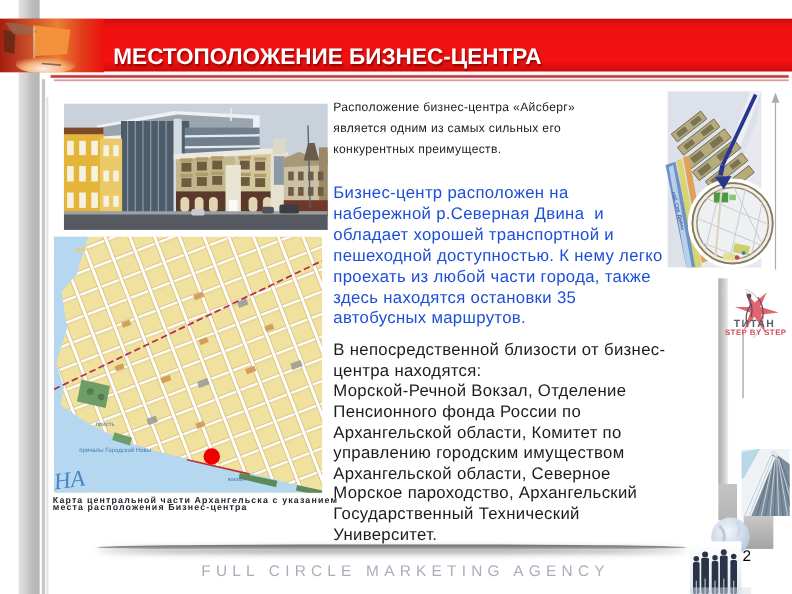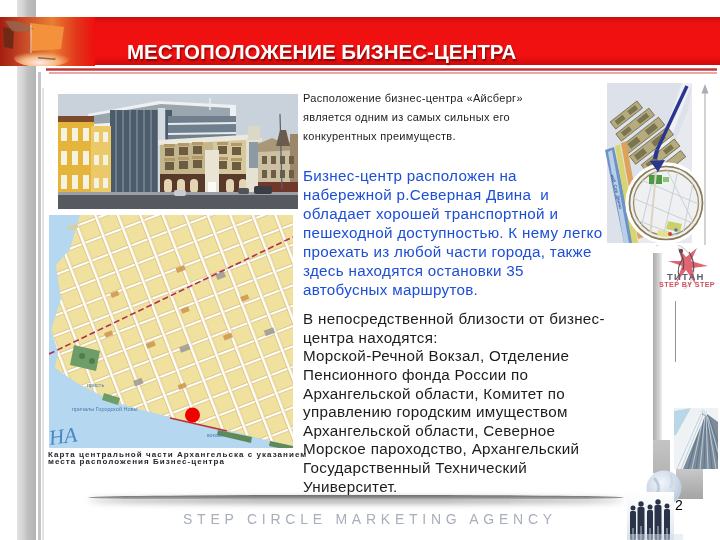--- a/index.html
+++ b/index.html
@@ -38,21 +38,21 @@
   <path d="M30,6 L64,10 L61,32 L32,34 Z" fill="#f59f42" opacity="0.95"></path>
   <path d="M3,10 L14,12 L13,32 L4,30 Z" fill="#5c2c16" opacity="0.9"></path>
   <path d="M5,4 Q20,2 34,12 Q24,16 12,14 Z" fill="#8a7458" opacity="0.75"></path>
   <ellipse cx="42" cy="41" rx="28" ry="9" fill="url(#rg1)"></ellipse>
   <path d="M38,40 L56,41.5 L55,43 L38,41.5 Z" fill="#6a5a4a" opacity="0.8"></path>
   <rect x="30" y="8" width="2" height="28" fill="#e8d8c0" opacity="0.6"></rect>
   <rect x="0" y="0" width="95" height="49" fill="#ee1010" opacity="0.08"></rect>
 </svg>
 </div>
 
-<div class="abs" style="left:103px;top:39.9px;font-size:20.5px;font-weight:bold;color:#ffffff;letter-spacing:0px;text-shadow:1px 2px 2px rgba(130,0,0,0.9);white-space:nowrap;margin-left:24px;">МЕСТОПОЛОЖЕНИЕ БИЗНЕС-ЦЕНТРА</div>
+<div class="abs" style="left:103px;top:39.9px;font-size:20.5px;font-weight:bold;color:#ffffff;letter-spacing:0px;text-shadow:1px 2px 2px rgba(130,0,0,0.9);white-space:nowrap;">МЕСТОПОЛОЖЕНИЕ БИЗНЕС-ЦЕНТРА</div>
 
 <div class="abs" style="left:46px;top:67.8px;width:671px;height:3.2px;background:linear-gradient(to bottom,#e08a8a,#c03636 45%,#c03636 65%,#e6a0a0);"></div>
 
 <div class="abs" style="left:49px;top:71.9px;width:668px;height:2.6px;background:linear-gradient(to bottom,#eec2c2,#d98888 50%,#f0d0d0);"></div>
 
 <div class="abs" style="left:58px;top:94px;width:240px;height:115px;">
 <svg width="240" height="115" xmlns="http://www.w3.org/2000/svg">
 
   <rect x="0" y="0" width="240" height="115" fill="#c9d2da"></rect>
 
@@ -333,21 +333,21 @@
 <svg width="16" height="162" xmlns="http://www.w3.org/2000/svg">
   <line x1="8" y1="8" x2="8" y2="161" stroke="#a8adb4" stroke-width="1.1"></line>
   <polygon points="8,0 4.5,9.5 11.5,9.5" fill="#a8adb4"></polygon>
 </svg>
 </div>
 
 <div class="abs" style="left:674.8px;top:301px;width:1.2px;height:61px;background:#8f959c;"></div>
 
 <div class="abs" style="left:652.5px;top:253px;width:9px;height:187px;background:linear-gradient(to right,#ababab,#d5d5d5 70%,#f0f0f0);"></div>
 
-<div class="abs" style="left:656px;top:245px;width:64px;height:44px;">
+<div class="abs" style="left:656px;top:263px;width:64px;height:44px;">
 <svg width="64" height="44" xmlns="http://www.w3.org/2000/svg">
 
   <circle cx="12" cy="24" r="26" fill="none" stroke="#d4d4d4" stroke-width="1.2"></circle>
 
   <polygon points="22,2 30,12 41,3 35,16 52,21 36,23 40,40 30,25 20,38 26,21 12,16 26,16" fill="#e26470"></polygon>
   <g stroke="#55505a" stroke-width="1.1" fill="none">
     <path d="M23,5 C27,11 29,17 27,25"></path>
     <path d="M27,13 C23,19 21,25 23,31"></path>
     <path d="M33,7 C37,13 39,19 37,27"></path>
     <circle cx="25" cy="6" r="1.6" fill="#55505a"></circle>
@@ -437,13 +437,13 @@
     <line x1="40" y1="36" x2="40" y2="48"></line>
   </g>
   <rect y="42" width="56" height="6" fill="#d6e0ea" opacity="0.5"></rect>
 </svg>
 </div>
 
 <div class="abs" style="left:675px;top:496.5px;font-size:14px;color:#000;">2</div>
 
 <div class="abs" style="left:88px;top:495px;width:536px;height:5px;border-radius:50%/60%;background:linear-gradient(to bottom,#6e6e6e,#8a8a8a 45%,#c2c2c2);box-shadow:0 3px 6px rgba(120,120,120,0.8);"></div>
 
-<div class="abs" style="left:183px;top:510.5px;font-size:14px;font-weight:normal;letter-spacing:4.75px;color:#a8aeba;white-space:nowrap;">STEP CIRCLE MARKETING AGENCY</div>
+<div class="abs" style="left:183px;top:510.5px;font-size:14px;font-weight:normal;letter-spacing:4.75px;color:#a8aeba;white-space:nowrap;">FULL CIRCLE MARKETING AGENCY</div>
 
 </body></html>

